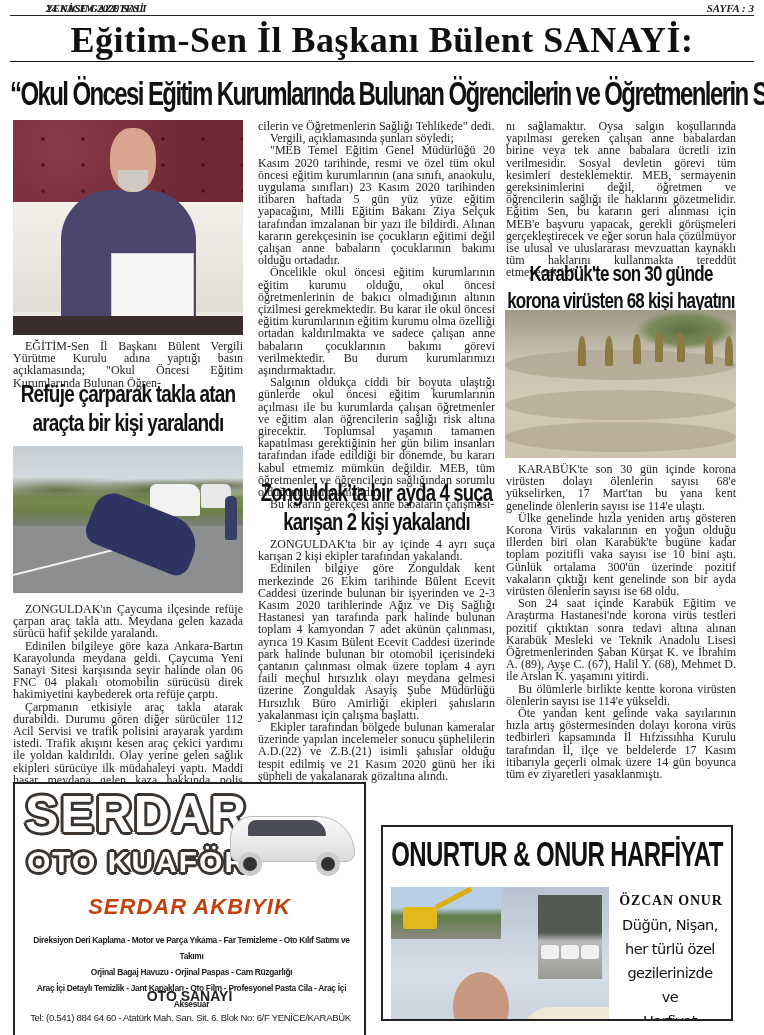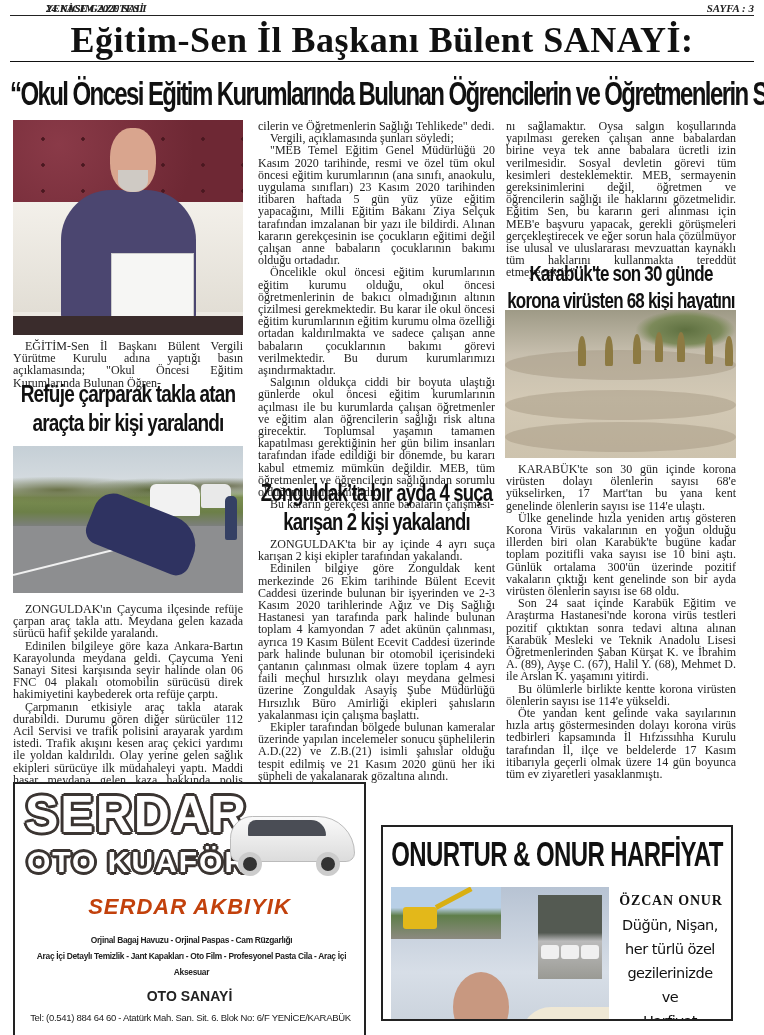--- a/index.html
+++ b/index.html
@@ -191,20 +191,21 @@
   <div class="serdar-title serdar-big">SERDAR</div>
   <div class="serdar-sub">OTO KUAFÖR</div>
   <div class="car-illus">
     <div class="car-body"></div>
     <div class="car-window"></div>
     <div class="car-wheel" style="left:8px"></div>
     <div class="car-wheel" style="left:86px"></div>
   </div>
   <div class="serdar-name">SERDAR AKBIYIK</div>
   <div class="serdar-services">
+    <div>Direksiyon Deri Kaplama - Motor ve Parça Yıkama - Far Temizleme - Oto Kılıf Satımı ve Takımı</div>
     <div>Orjinal Bagaj Havuzu - Orjinal Paspas - Cam Rüzgarlığı</div>
     <div>Araç İçi Detaylı Temizlik - Jant Kapakları - Oto Film - Profesyonel Pasta Cila - Araç İçi Aksesuar</div>
   </div>
   <div class="serdar-loc">OTO SANAYİ</div>
   <div class="serdar-contact">Tel: (0.541) 884 64 60 - Atatürk Mah. San. Sit. 6. Blok No: 6/F YENİCE/KARABÜK</div>
 </div>
 
 <div class="ad ad-onur">
   <div class="onur-title">ONURTUR &amp; ONUR HARFİYAT</div>
   <div class="onur-collage">

